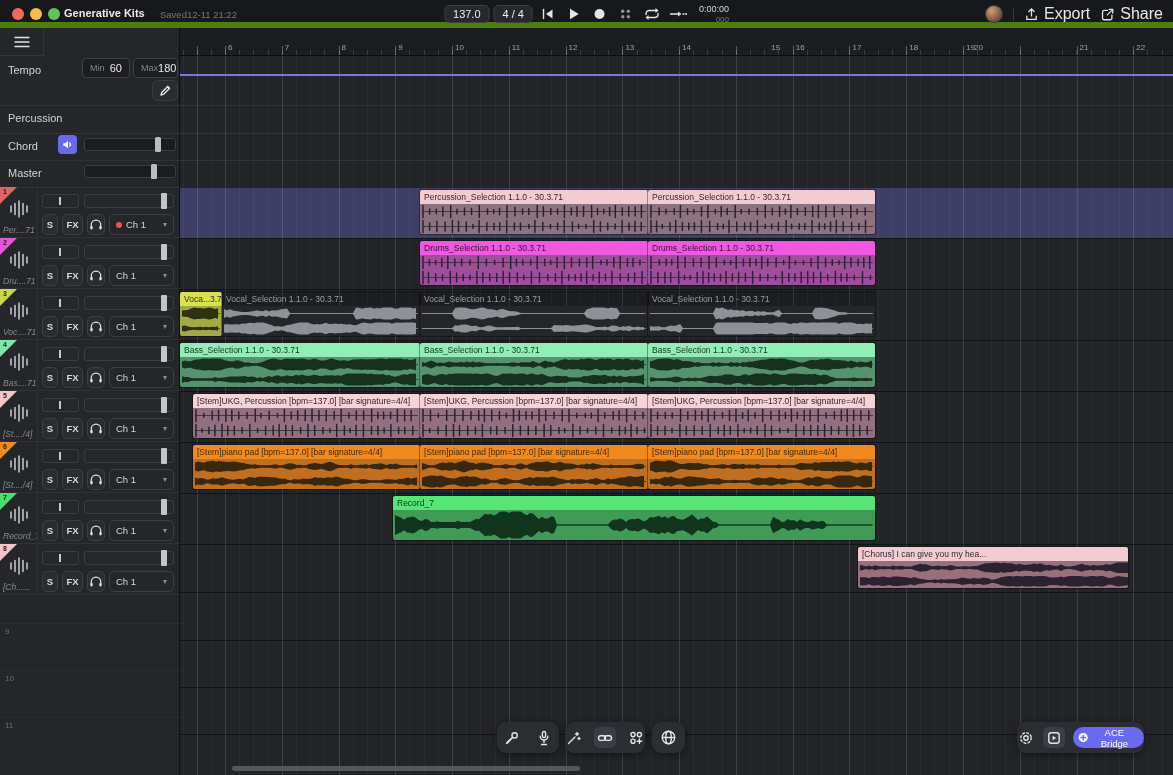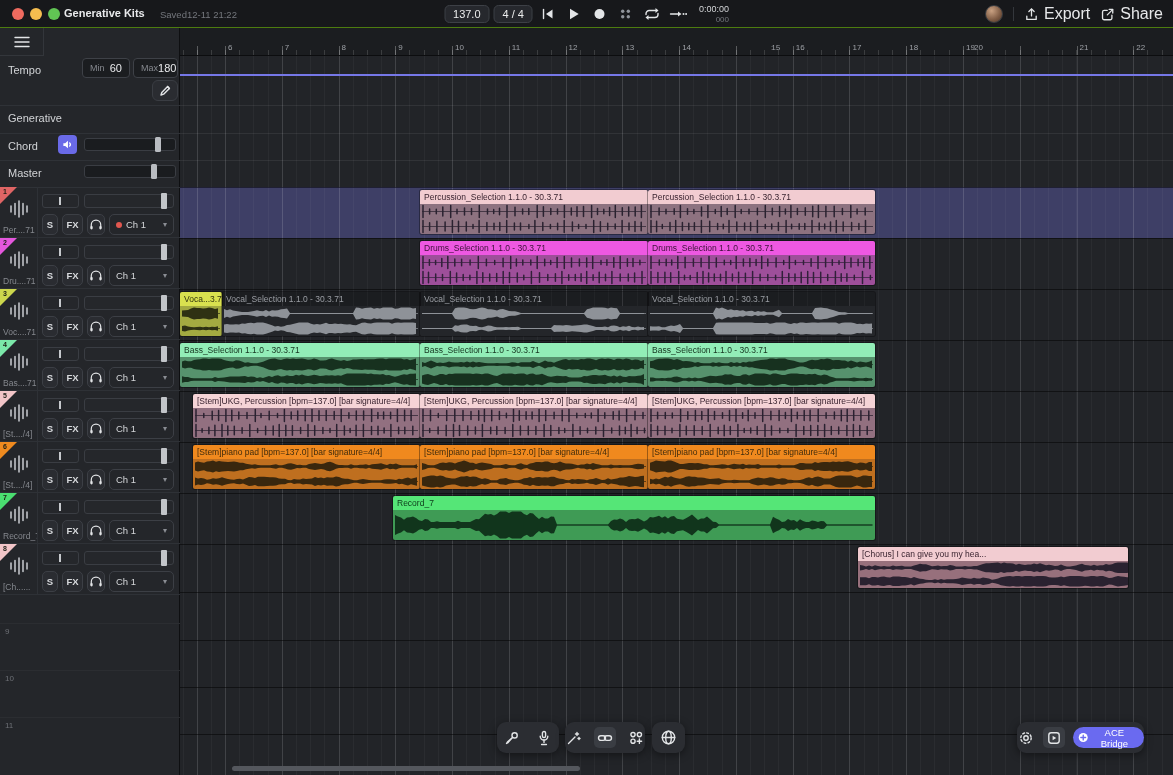--- a/index.html
+++ b/index.html
@@ -3,21 +3,21 @@
 <meta charset="utf-8">
 <style>
   * { margin:0; padding:0; box-sizing:border-box; }
   html,body { background:#101114; }
   body { font-family:"Liberation Sans", sans-serif; }
   #app { position:relative; width:1173px; height:775px; background:#222428; overflow:hidden;
          color:#e7e8ea; font-size:11px; }
 
   
   #topbar { position:absolute; left:0; top:0; width:100%; height:28px; background:#17181b;
-            border-bottom:1px solid #4d7c0f; z-index:30;padding-left:39px; }
+            border-bottom:6px solid #4d7c0f; z-index:30;padding-left:39px; }
   .tl-dot { position:absolute; top:8px; width:12px; height:12px; border-radius:50%; }
   #win-title { position:absolute; left:64px; top:7px; font-size:11px; font-weight:bold; color:#e9eaec; }
   #win-saved { position:absolute; left:160px; top:9px; font-size:9.5px; color:#74777d; }
   #transport { position:absolute; left:50%; top:0; height:28px; transform:translateX(-50%);
                display:flex; align-items:center; gap:4px; }
   .tbox { height:18px; padding:0 8px; background:#26282d; border:1px solid #3d4046; border-radius:5px;
           display:flex; align-items:center; justify-content:center; font-size:11px; color:#eceded; }
   .ticon { width:22px; height:20px; display:flex; align-items:center; justify-content:center; background:none; border:none; cursor:pointer; }
   .ticon svg { display:block; }
   #time-block { margin-left:6px; text-align:right; line-height:1; }
@@ -46,21 +46,21 @@
   #chord-speaker { background:#6a6ae8; border:none; border-radius:4px; }
   .hslider { position:absolute; width:92px; height:13px; background:#1a1c1f; border:1px solid #3a3d43;
              border-radius:3px; cursor:pointer; }
   .hslider i { position:absolute; top:-2px; width:6px; height:15px; background:#b9bcc1; border-radius:1.5px; }
 
   #track-list { position:absolute; left:0; top:159px; width:180px; height:588px; }
   .tentry { position:absolute; left:0; width:180px; height:51px; border-bottom:1px solid #2e3136; }
   .corner { position:absolute; left:0; top:0; width:0; height:0; border-top:17px solid #888;
             border-right:17px solid transparent; }
   .cnum { position:absolute; left:3px; top:-16px; font-size:7px; font-weight:bold; color:#1d1f16; }
-  .tl-left { position:absolute; left:0; top:0; width:38px; height:51px; border-right:1px solid #2e3136; cursor:pointer; }
+  .tl-left { position:absolute; left:0; top:0; width:38px; height:51px; border-right:1px solid #2e3136; cursor:pointer;font-style:italic; }
   .wicon { position:absolute; left:9px; top:13px; }
   .tname { position:absolute; left:3px; bottom:3px; width:34px; font-size:8.5px; color:#85888e;
            white-space:nowrap; overflow:hidden; }
   .pan { position:absolute; left:42px; top:7px; width:37px; height:14px; background:#25272b;
          border:1px solid #3a3d43; border-radius:3px; cursor:pointer; }
   .pan i { position:absolute; left:16px; top:2px; width:2px; height:8px; background:#c6c9cd; }
   .vol { position:absolute; left:84px; top:7px; width:90px; height:14px; background:#25272b;
          border:1px solid #3a3d43; border-radius:3px; cursor:pointer; }
   .vol i { position:absolute; left:76px; top:-2px; width:6px; height:16px; background:#c2c5c9; border-radius:1px; }
   .tbtn { position:absolute; top:27px; height:21px; background:#2a2c31; border:1px solid #3c3f45;
@@ -220,21 +220,21 @@
       <span class="v">180</span>
     </div>
     <button class="sq-btn" style="left:152px;top:52px;width:26px;height:21px">
       <svg class="ic" width="13" height="13" viewBox="0 0 13 13">
           <path d="M2 11l.8-2.6 5.8-5.8 1.8 1.8-5.8 5.8z"></path>
           <path d="M8.6 2.6l1.8 1.8"></path>
         </svg>
     </button>
 
     <div class="psep" style="top:77px"></div>
-    <span class="sect-label" style="top:84px">Generative</span>
+    <span class="sect-label" style="top:84px">Percussion</span>
 
     <div class="psep" style="top:105px"></div>
     <span class="sect-label" style="top:112px">Chord</span>
     <button class="sq-btn" id="chord-speaker" style="left:58px;top:107px;width:19px;height:19px">
       <svg class="ic" width="11" height="11" viewBox="0 0 12 12" style="stroke:#fff">
           <path class="fill" style="fill:#fff" d="M1.5 4.5v3h2L6.5 10V2L3.5 4.5z"></path>
           <path d="M8.3 4.2a2.6 2.6 0 0 1 0 3.6"></path>
         </svg>
     </button>
     <div class="hslider" style="left:84px;top:110px">

